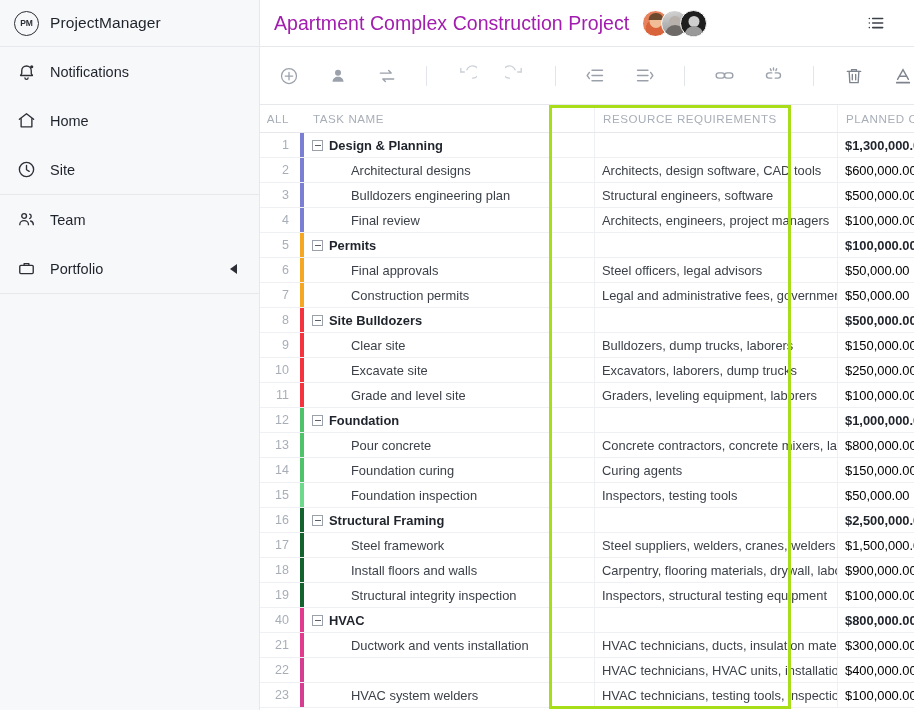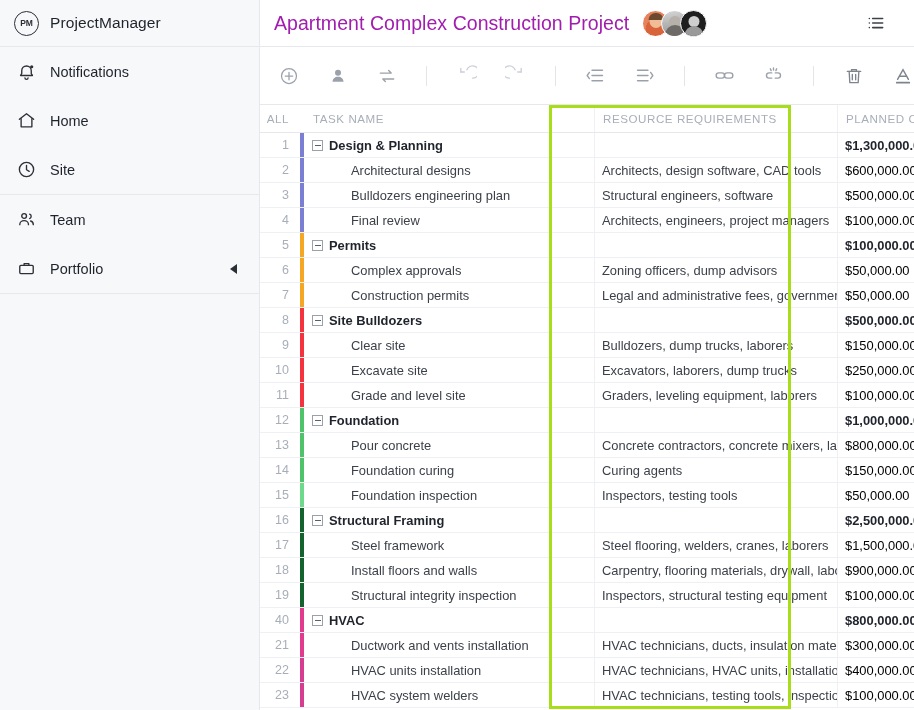--- a/index.html
+++ b/index.html
@@ -448,23 +448,23 @@
               <div class="toggle"></div>
               <div class="tname parent">Permits</div>
             </div>
             <div class="c-res"></div>
             <div class="c-cost parent">$100,000.00</div>
           </div>
           <div class="grow">
             <div class="c-num">6</div>
             <div class="c-name">
               <div class="colorbar" style="background: rgb(245, 166, 35);"></div>
-              <div class="tname child">Complex approvals</div>
-            </div>
-            <div class="c-res">Zoning officers, dump advisors</div>
+              <div class="tname child">Final approvals</div>
+            </div>
+            <div class="c-res">Steel officers, legal advisors</div>
             <div class="c-cost">$50,000.00</div>
           </div>
           <div class="grow">
             <div class="c-num">7</div>
             <div class="c-name">
               <div class="colorbar" style="background: rgb(245, 166, 35);"></div>
               <div class="tname child">Construction permits</div>
             </div>
             <div class="c-res">Legal and administrative fees, government</div>
             <div class="c-cost">$50,000.00</div>
@@ -552,21 +552,21 @@
             </div>
             <div class="c-res"></div>
             <div class="c-cost parent">$2,500,000.00</div>
           </div>
           <div class="grow">
             <div class="c-num">17</div>
             <div class="c-name">
               <div class="colorbar" style="background: rgb(19, 99, 46);"></div>
               <div class="tname child">Steel framework</div>
             </div>
-            <div class="c-res">Steel flooring, welders, cranes, laborers</div>
+            <div class="c-res">Steel suppliers, welders, cranes, welders</div>
             <div class="c-cost">$1,500,000.00</div>
           </div>
           <div class="grow">
             <div class="c-num">18</div>
             <div class="c-name">
               <div class="colorbar" style="background: rgb(19, 99, 46);"></div>
               <div class="tname child">Install floors and walls</div>
             </div>
             <div class="c-res">Carpentry, flooring materials, drywall, laborers</div>
             <div class="c-cost">$900,000.00</div>
@@ -596,21 +596,20 @@
               <div class="colorbar" style="background: rgb(226, 59, 142);"></div>
               <div class="tname child">Ductwork and vents installation</div>
             </div>
             <div class="c-res">HVAC technicians, ducts, insulation materials</div>
             <div class="c-cost">$300,000.00</div>
           </div>
           <div class="grow">
             <div class="c-num">22</div>
             <div class="c-name">
               <div class="colorbar" style="background: rgb(214, 60, 143);"></div>
-              <div class="tname child">HVAC units installation</div>
             </div>
             <div class="c-res">HVAC technicians, HVAC units, installation tools</div>
             <div class="c-cost">$400,000.00</div>
           </div>
           <div class="grow">
             <div class="c-num">23</div>
             <div class="c-name">
               <div class="colorbar" style="background: rgb(214, 60, 143);"></div>
               <div class="tname child">HVAC system welders</div>
             </div>

